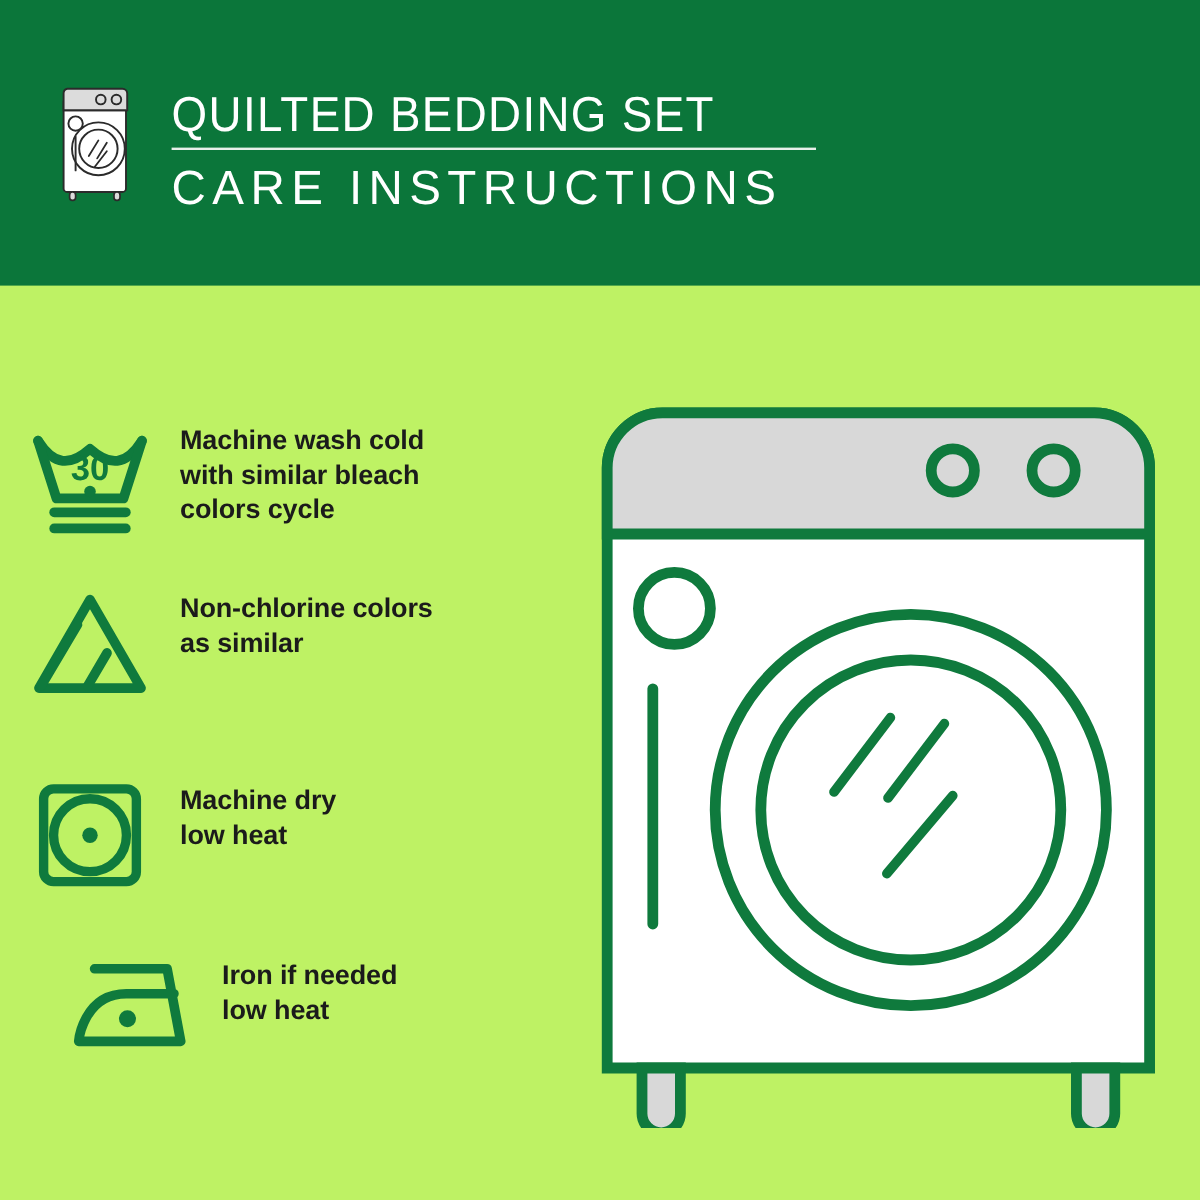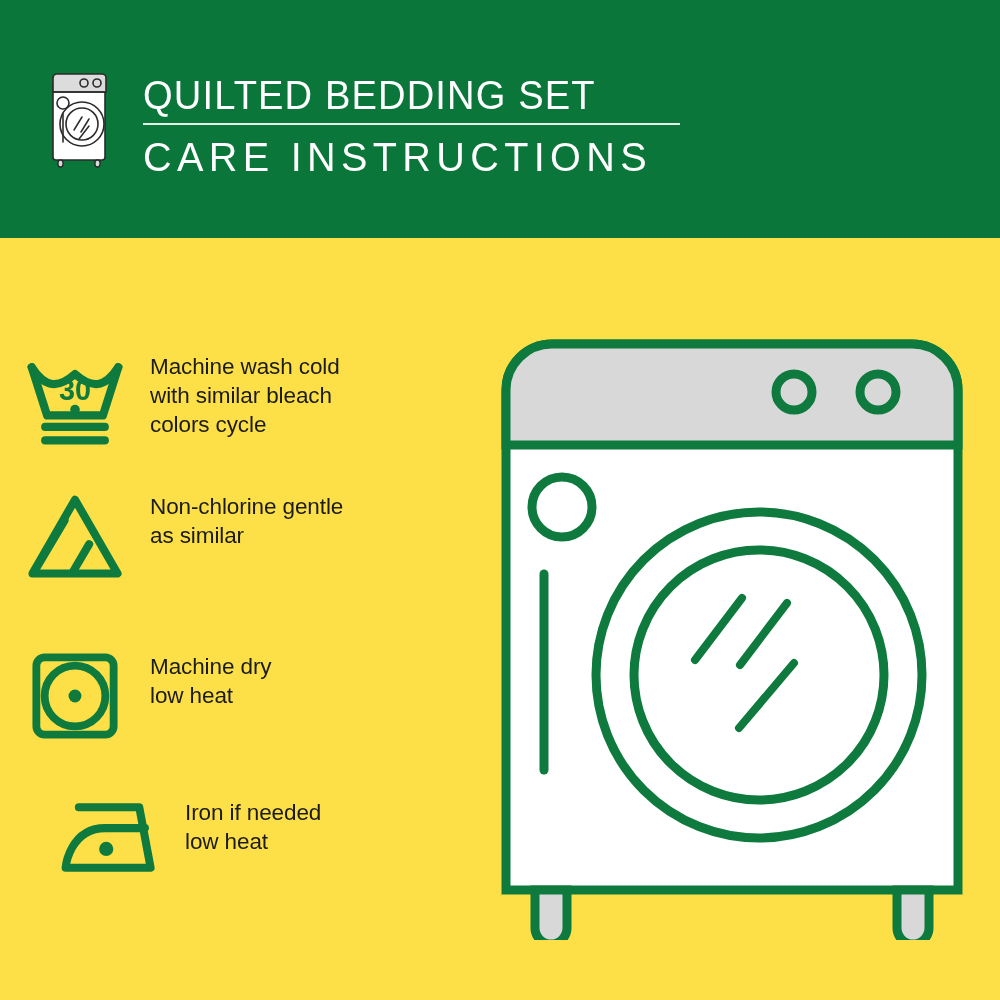--- a/index.html
+++ b/index.html
@@ -7,21 +7,21 @@
     padding: 0;
     background: #ffffff;
   }
   body {
     font-family: "Liberation Sans", sans-serif;
   }
   #page {
     position: relative;
     width: 1000px;
     height: 1000px;
-    background: #fde047;
+    background: #bef264;
     overflow: hidden;
   }
 
   
   #header {
     position: absolute;
     left: 0;
     top: 0;
     width: 1000px;
     height: 238px;
@@ -90,21 +90,21 @@
     justify-content: center;
     align-items: center;
   }
   .care-text {
     color: #1b1b1b;
     font-size: 22.5px;
     line-height: 29px;
     letter-spacing: -0.1px;
     padding-top: 2px;
   }
-  .care-text .ln { display: block; white-space: nowrap; }
+  .care-text .ln { display: block; white-space: nowrap; font-weight: bold; }
 
   #item-0 { top: 112px; }
   #item-1 { top: 252px; }
   #item-2 { top: 412px; }
   #item-3 { top: 558px; margin-left: 35px; }
 
   
   #washer {
     position: absolute;
     left: 492px;
@@ -179,21 +179,21 @@
       <div class="care-symbol">
         <svg viewBox="0 0 110 100" width="104" height="95">
           <g fill="none" stroke="#0f7a3d" stroke-width="8.5" stroke-linecap="round" stroke-linejoin="round">
             <path d="M55 10 L 100 88 L 10 88 Z"></path>
             <line x1="44" y1="32" x2="12" y2="86"></line>
             <line x1="70" y1="57" x2="53" y2="86"></line>
           </g>
         </svg>
       </div>
       <div class="care-text">
-        <span class="ln">Non-chlorine gentle</span>
+        <span class="ln">Non-chlorine colors</span>
         <span class="ln">as similar</span>
       </div>
     </div>
 
     <div class="care-item" id="item-2">
       <div class="care-symbol">
         <svg viewBox="0 0 100 100" width="92" height="92">
           <rect x="8" y="8" width="84" height="84" rx="9" fill="none" stroke="#0f7a3d" stroke-width="8.5"></rect>
           <circle cx="50" cy="50" r="33" fill="none" stroke="#0f7a3d" stroke-width="8.5"></circle>
           <circle cx="50" cy="50" r="7" fill="#0f7a3d"></circle>

